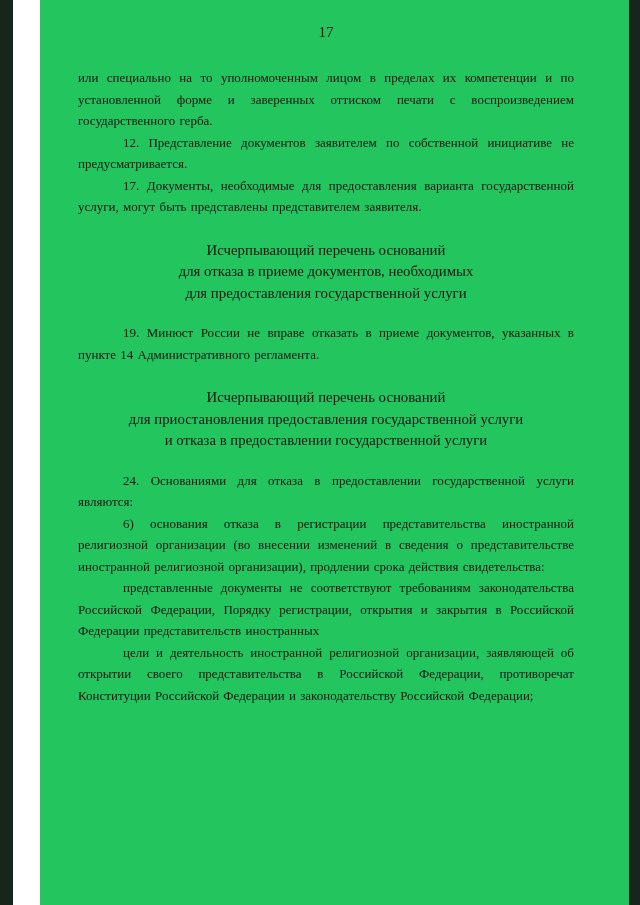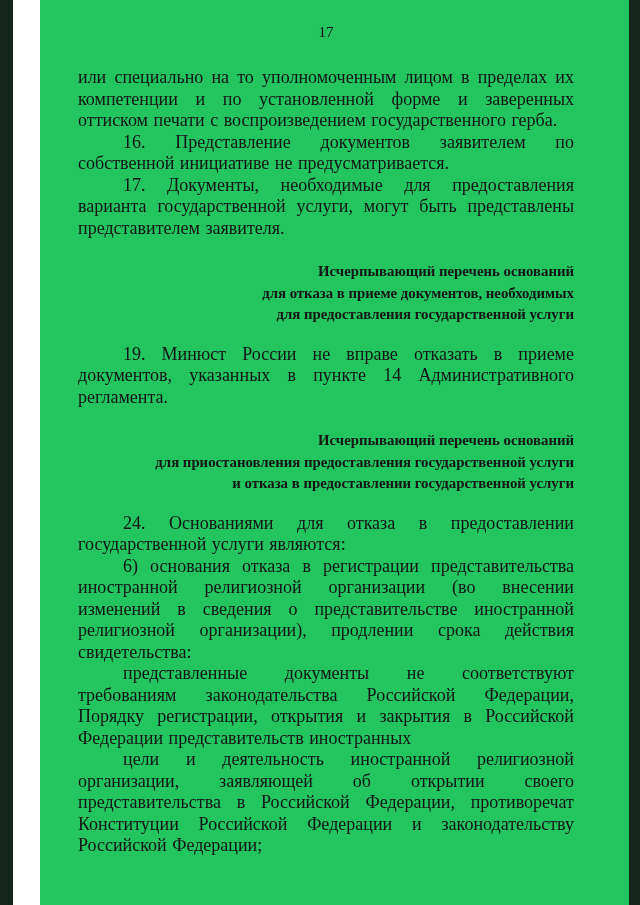--- a/index.html
+++ b/index.html
@@ -32,48 +32,48 @@
     background: #22c55e;
     margin-left: 40px;
   }
   .page-number {
     text-align: center;
     font-size: 15px;
     margin-bottom: 26px;
   }
   .para {
     margin: 0;
-    font-size: 18px;
+    font-size: 13px;
     line-height: 21.5px;
     text-align: justify;
     word-spacing: 1px;
   }
   .para.indent { text-indent: 45px; }
   .heading {
     margin: 22px 0 18px 0;
     font-size: 14.8px;
     line-height: 21.5px;
-    font-weight: bold;
-    text-align: right;
+    font-weight: normal;
+    text-align: center;
     white-space: pre-line;
   }
 </style>
 </head>
 <body>
 
 <div class="scan-edge left"></div>
 <div class="scan-edge right"></div>
 
 <div class="page">
 
   <div class="page-number">17</div>
 
   <p class="para">или специально на то уполномоченным лицом в пределах их компетенции и по установленной форме и заверенных оттиском печати с воспроизведением государственного герба.</p>
 
-  <p class="para indent">16. Представление документов заявителем по собственной инициативе не предусматривается.</p>
+  <p class="para indent">12. Представление документов заявителем по собственной инициативе не предусматривается.</p>
 
   <p class="para indent">17. Документы, необходимые для предоставления варианта государственной услуги, могут быть представлены представителем заявителя.</p>
 
 
   <h2 class="heading">Исчерпывающий перечень оснований
 для отказа в приеме документов, необходимых
 для предоставления государственной услуги</h2>
 
   <p class="para indent">19. Минюст России не вправе отказать в приеме документов, указанных в пункте 14 Административного регламента.</p>
 

